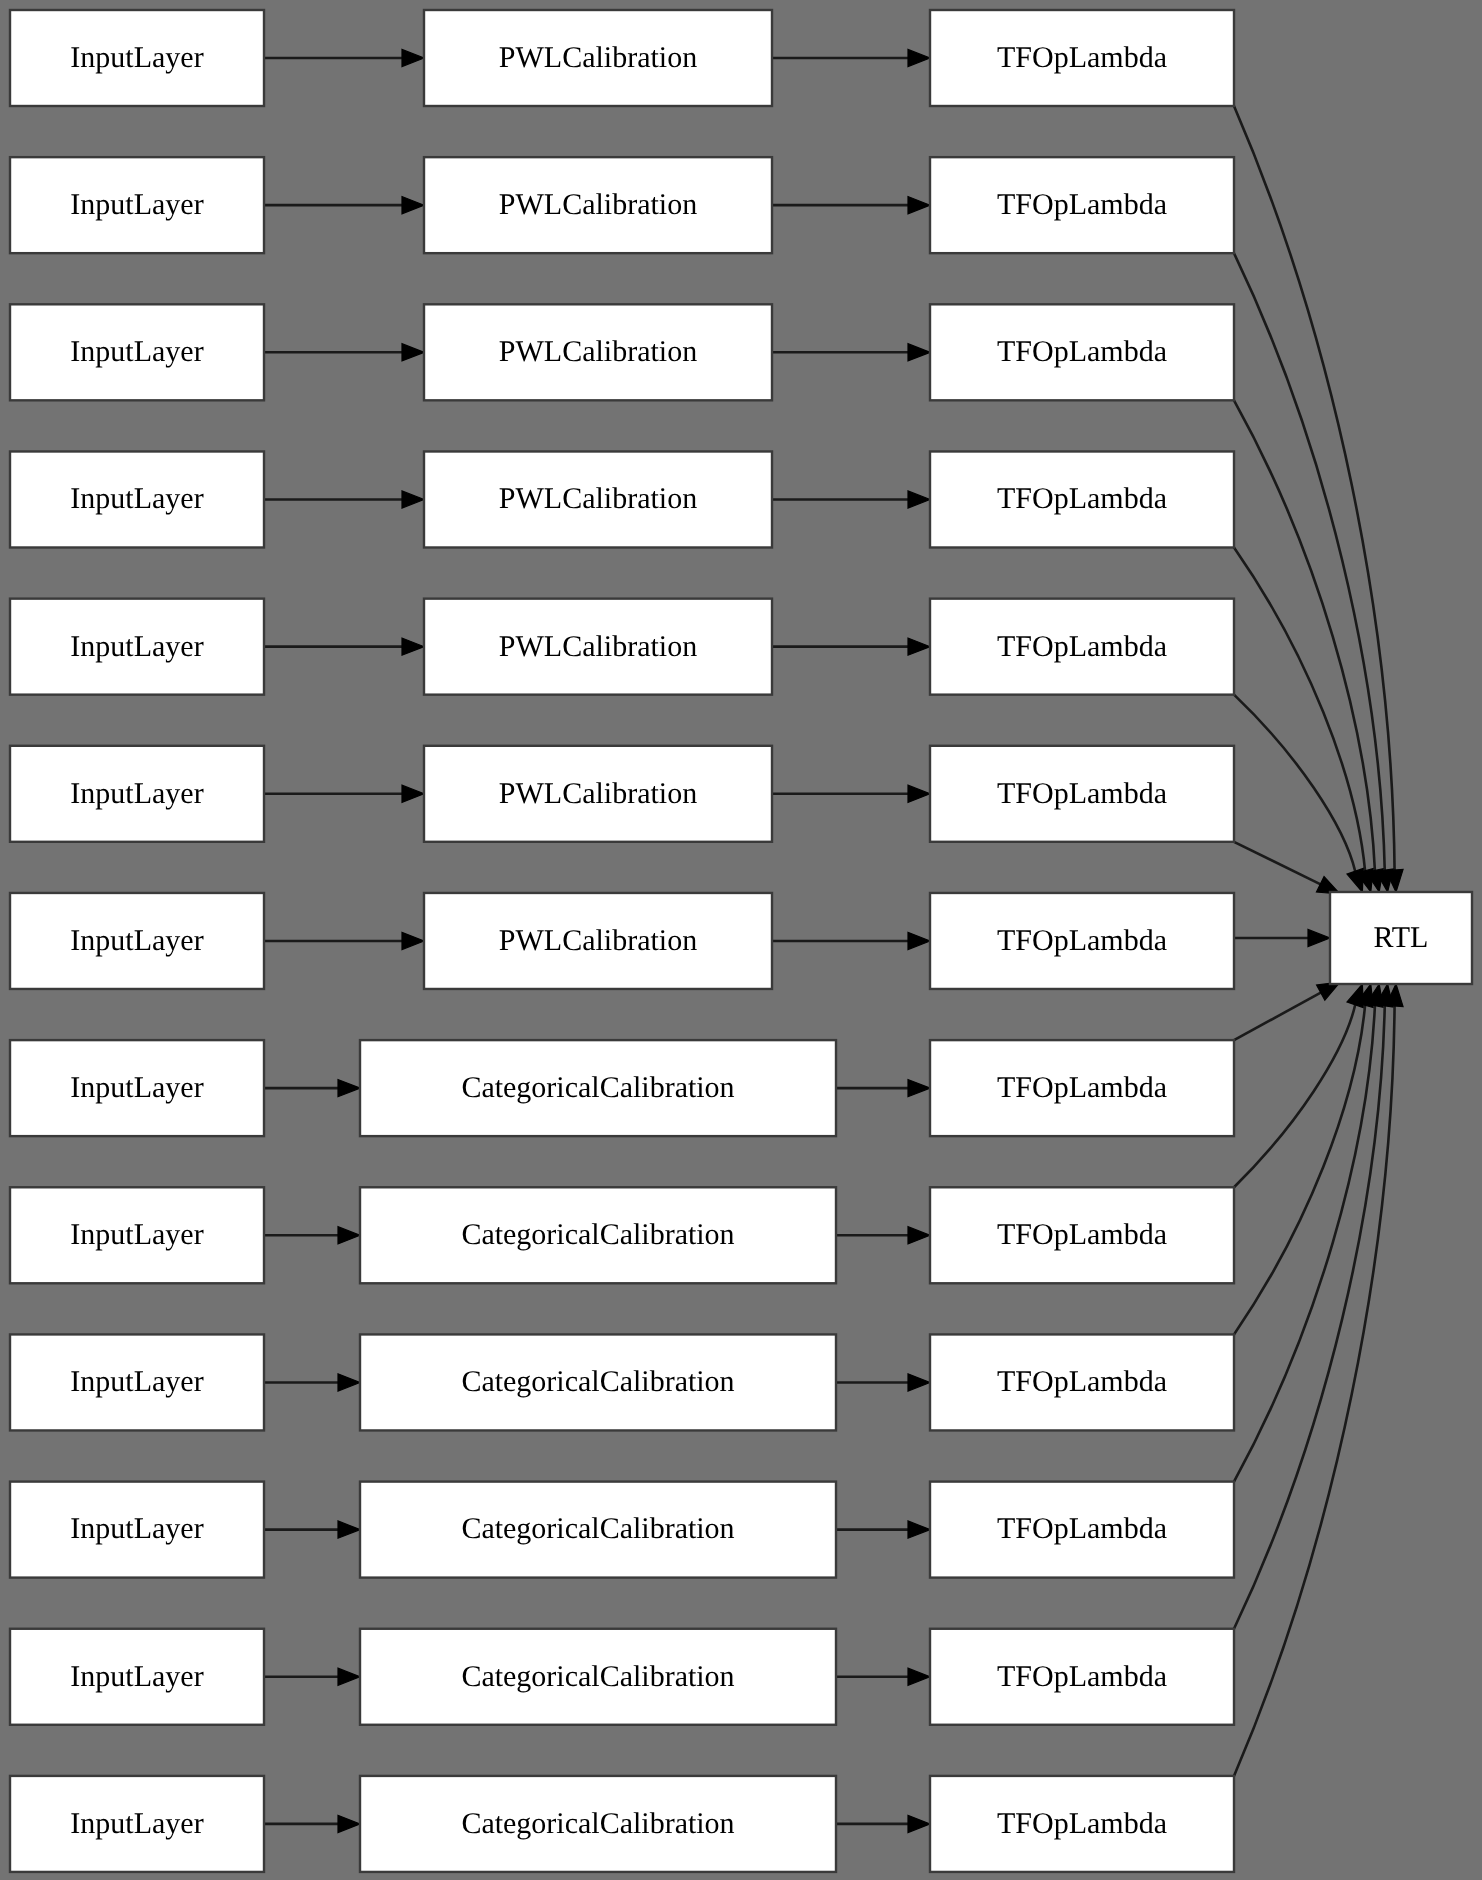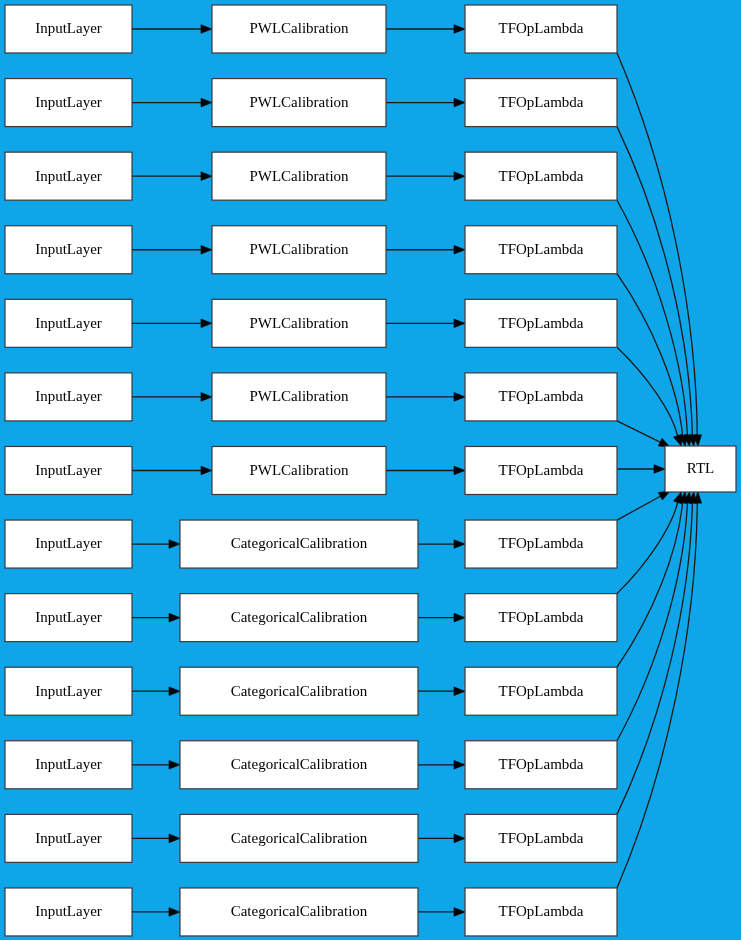--- a/index.html
+++ b/index.html
@@ -7,21 +7,21 @@
     padding: 0;
     background: #ffffff;
   }
   body {
     font-family: "Liberation Serif", serif;
   }
   #graph-canvas {
     position: relative;
     width: 741px;
     height: 940px;
-    background: #0ea5e9;
+    background: #737373;
     overflow: hidden;
   }
   #graph-svg {
     position: absolute;
     top: 0;
     left: 0;
     width: 741px;
     height: 940px;
     display: block;
   }

